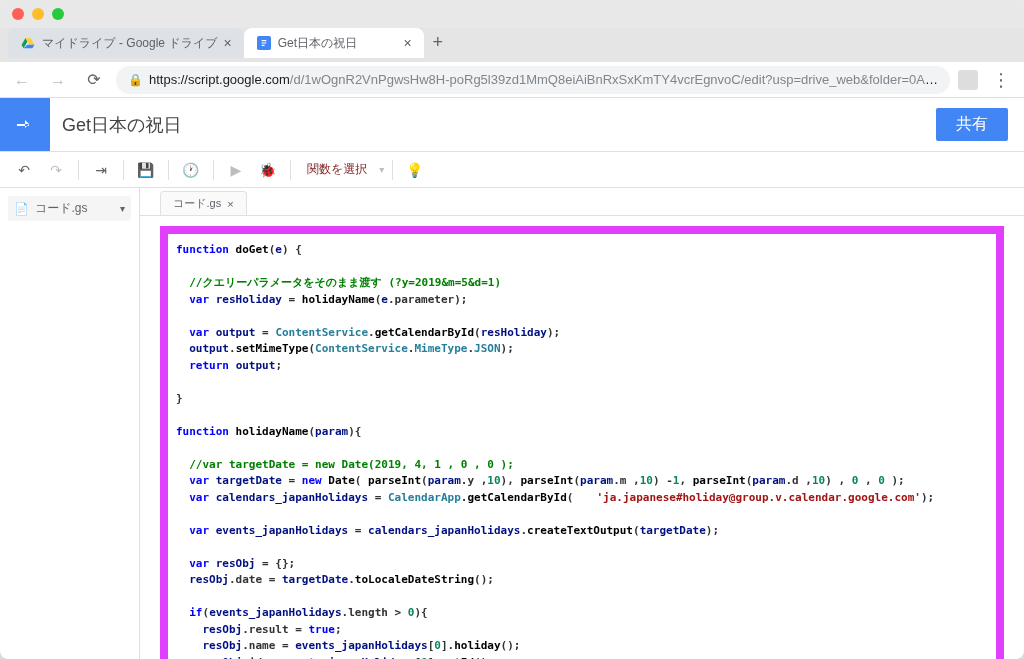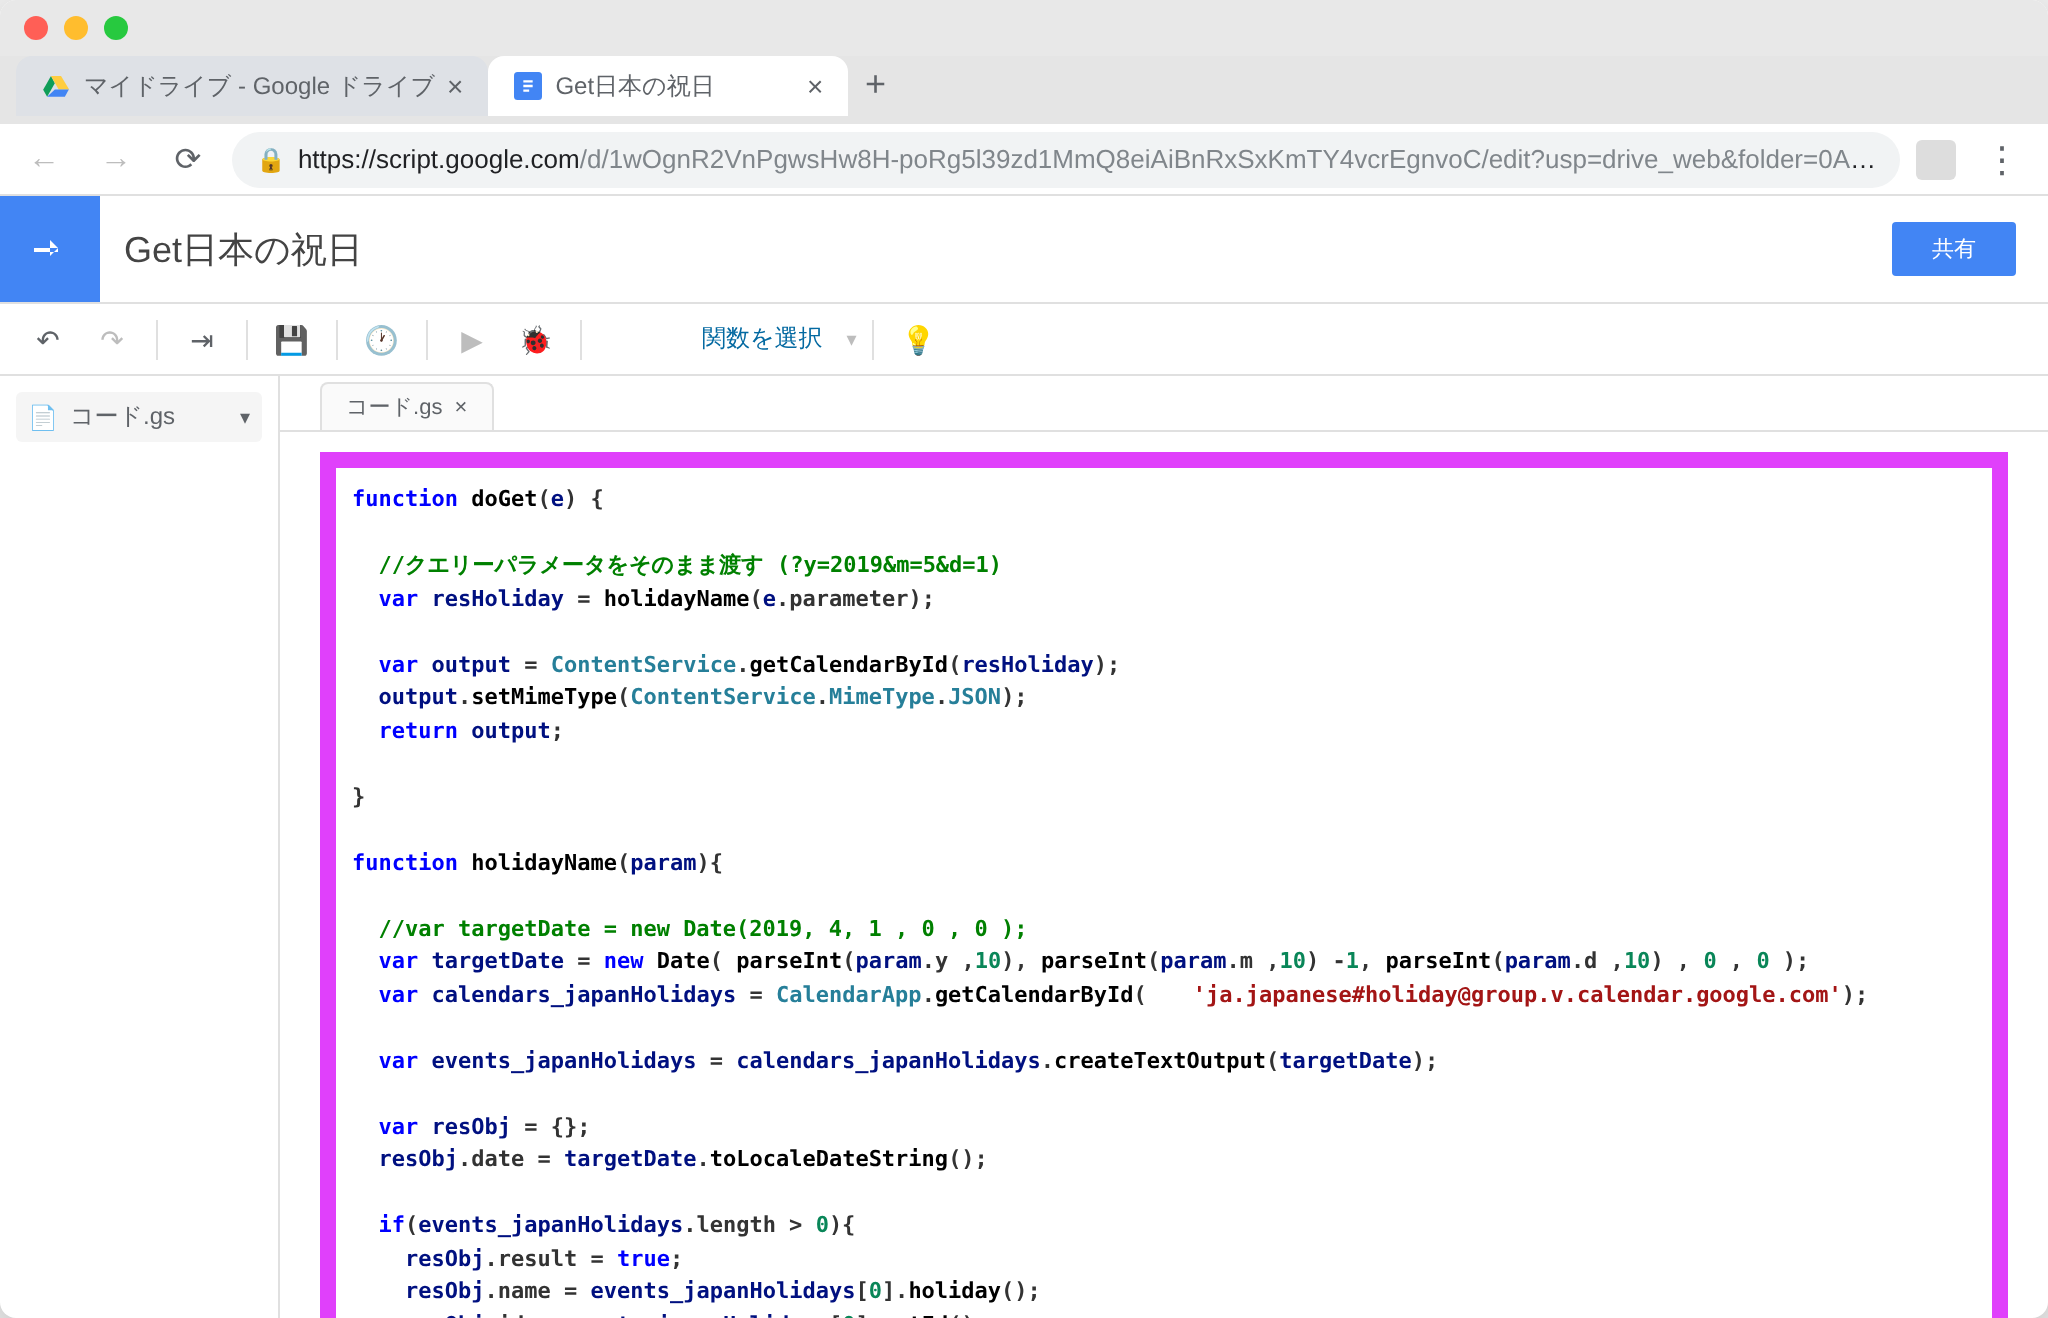--- a/index.html
+++ b/index.html
@@ -25,26 +25,26 @@
     .url-text .gray { color: #80868b; }
     .ext-icon { width: 20px; height: 20px; background: #ddd; border-radius: 3px; }
     .menu-dots { font-size: 18px; color: #5f6368; padding: 0 6px; cursor: pointer; }
     .app-header { display: flex; height: 54px; border-bottom: 1px solid #e0e0e0; }
     .app-logo { width: 50px; background: #4285f4; display: flex; align-items: center; justify-content: center; }
     .app-logo svg { fill: #fff; }
     .app-title-area { flex: 1; padding: 4px 12px; display: flex; flex-direction: column; justify-content: center; }
     .app-title { font-size: 18px; color: #444; }
     .app-menu { display: flex; gap: 16px; font-size: 12px; color: #616161; margin-top: 2px; }
     .app-menu span { cursor: pointer; }
-    .share-btn { margin: 10px 16px; padding: 6px 20px; background: #4285f4; color: #fff; border: none; border-radius: 2px; font-size: 11px; cursor: pointer; align-self: center; }
+    .share-btn { margin: 10px 16px; padding: 6px 20px; background: #4285f4; color: #fff; border: none; border-radius: 2px; font-size: 16px; cursor: pointer; align-self: center; }
     .toolbar { height: 36px; border-bottom: 1px solid #e0e0e0; display: flex; align-items: center; padding: 0 10px; gap: 4px; }
     .tb-btn { width: 28px; height: 28px; display: flex; align-items: center; justify-content: center; color: #5f6368; cursor: pointer; font-size: 14px; }
     .tb-btn.disabled { color: #bdbdbd; }
     .tb-sep { width: 1px; height: 20px; background: #e0e0e0; margin: 0 4px; }
-    .fn-select { font-size: 12px; color: #0369a1; padding: 4px 8px; cursor: pointer; margin-left: 44px; }
+    .fn-select { font-size: 12px; color: #7f1d1d; padding: 4px 8px; cursor: pointer; }
     .main { flex: 1; display: flex; overflow: hidden; }
     .sidebar { width: 140px; border-right: 1px solid #e0e0e0; padding: 8px; }
     .file-item { display: flex; align-items: center; gap: 6px; padding: 4px 6px; font-size: 12px; color: #5f6368; cursor: pointer; }
     .file-item.active { background: #f5f5f5; border-radius: 3px; }
     .file-dropdown { margin-left: auto; font-size: 10px; }
     .editor-area { flex: 1; display: flex; flex-direction: column; overflow: hidden; }
     .editor-tabs { height: 28px; display: flex; align-items: flex-end; padding-left: 20px; border-bottom: 1px solid #e0e0e0; }
     .editor-tab { height: 24px; padding: 0 12px; font-size: 11px; color: #5f6368; border: 1px solid #e0e0e0; border-bottom: none; border-radius: 4px 4px 0 0; display: flex; align-items: center; gap: 6px; background: #fafafa; }
     .editor-tab-close { font-size: 11px; cursor: pointer; }
     .code-wrap { flex: 1; padding: 10px 20px; overflow: auto; font-weight: bold; }

